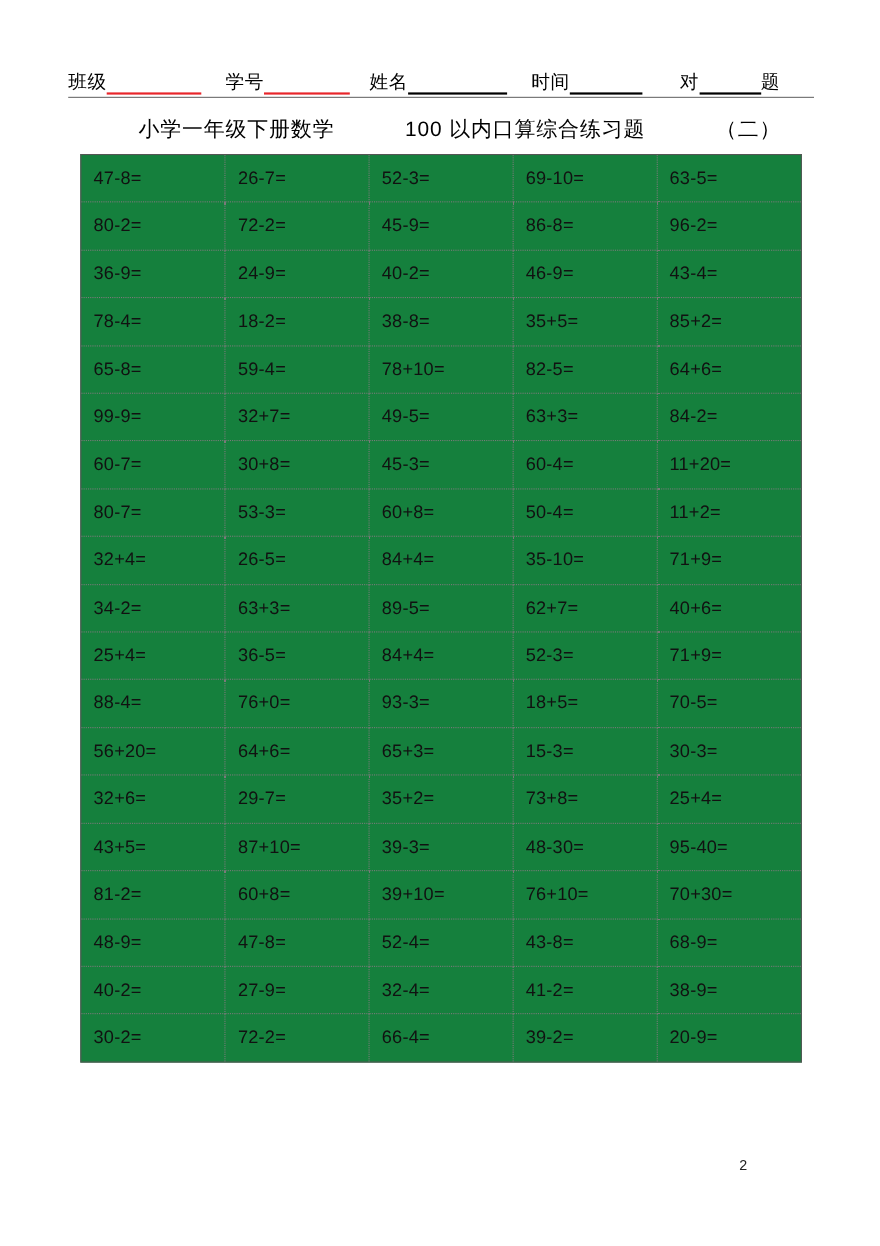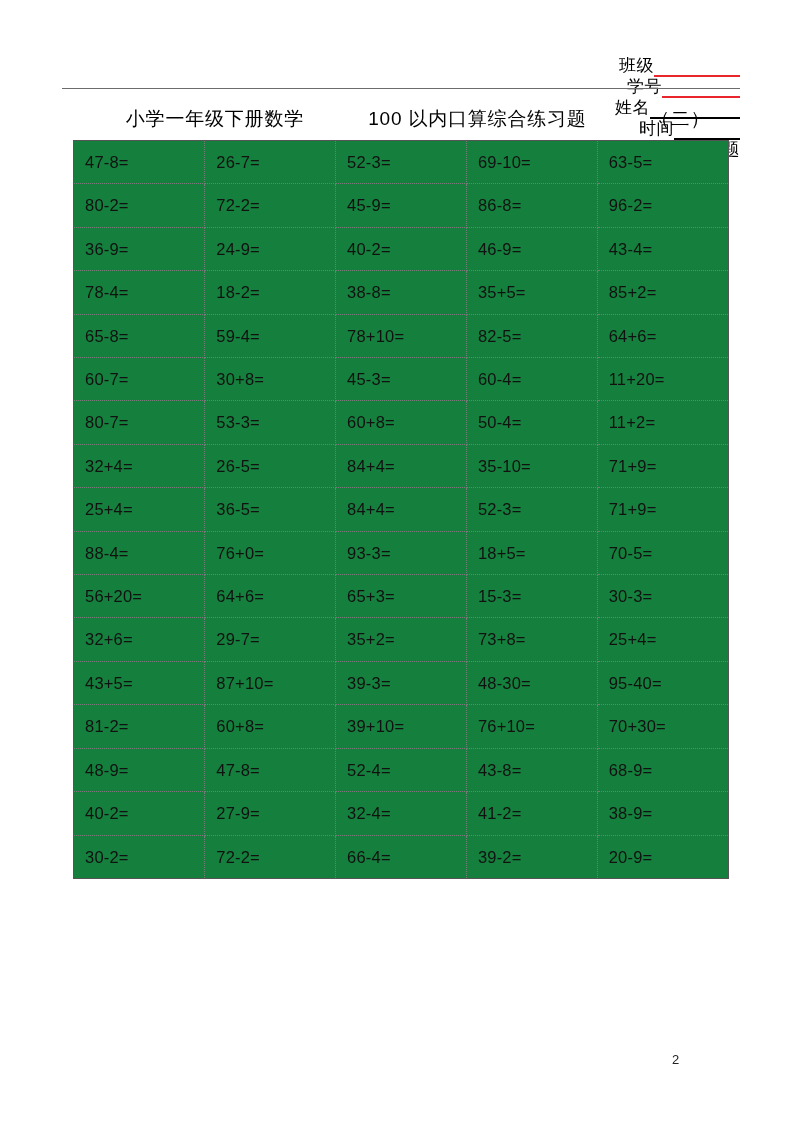--- a/index.html
+++ b/index.html
@@ -21,21 +21,20 @@
     position: absolute;
     left: 62px;
     top: 56px;
     width: 678px;
     height: 30px;
     display: flex;
     align-items: flex-end;
     font-size: 17px;
     letter-spacing: 0.5px;
     white-space: nowrap;
-    flex-direction: column;
   }
   .hfield {
     display: inline-flex;
     align-items: flex-end;
   }
   .hlabel {
     font-size: 17px;
     line-height: 20px;
     padding-bottom: 1px;
   }
@@ -195,20 +194,27 @@
           <td>85+2=</td>
         </tr>
         <tr>
           <td>65-8=</td>
           <td>59-4=</td>
           <td>78+10=</td>
           <td>82-5=</td>
           <td>64+6=</td>
         </tr>
         <tr>
+          <td>99-9=</td>
+          <td>32+7=</td>
+          <td>49-5=</td>
+          <td>63+3=</td>
+          <td>84-2=</td>
+        </tr>
+        <tr>
           <td>60-7=</td>
           <td>30+8=</td>
           <td>45-3=</td>
           <td>60-4=</td>
           <td>11+20=</td>
         </tr>
         <tr>
           <td>80-7=</td>
           <td>53-3=</td>
           <td>60+8=</td>
@@ -216,20 +222,27 @@
           <td>11+2=</td>
         </tr>
         <tr>
           <td>32+4=</td>
           <td>26-5=</td>
           <td>84+4=</td>
           <td>35-10=</td>
           <td>71+9=</td>
         </tr>
         <tr>
+          <td>34-2=</td>
+          <td>63+3=</td>
+          <td>89-5=</td>
+          <td>62+7=</td>
+          <td>40+6=</td>
+        </tr>
+        <tr>
           <td>25+4=</td>
           <td>36-5=</td>
           <td>84+4=</td>
           <td>52-3=</td>
           <td>71+9=</td>
         </tr>
         <tr>
           <td>88-4=</td>
           <td>76+0=</td>
           <td>93-3=</td>

